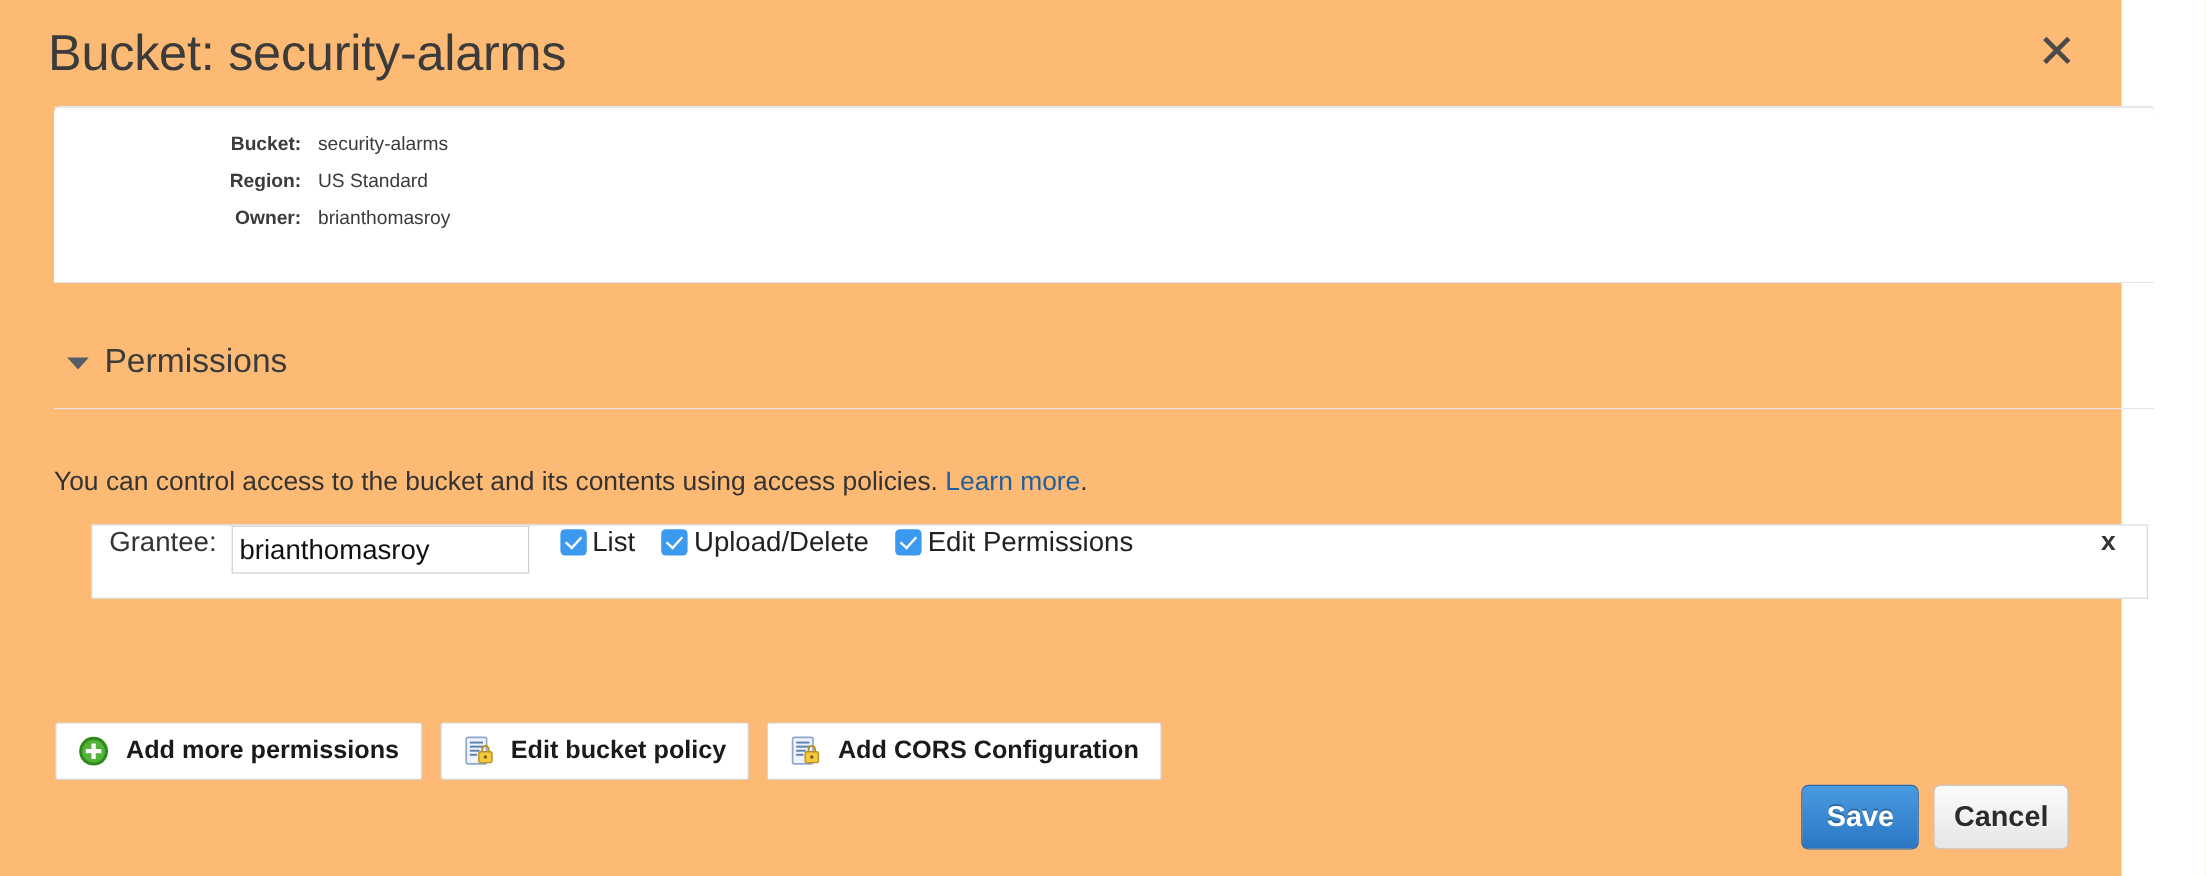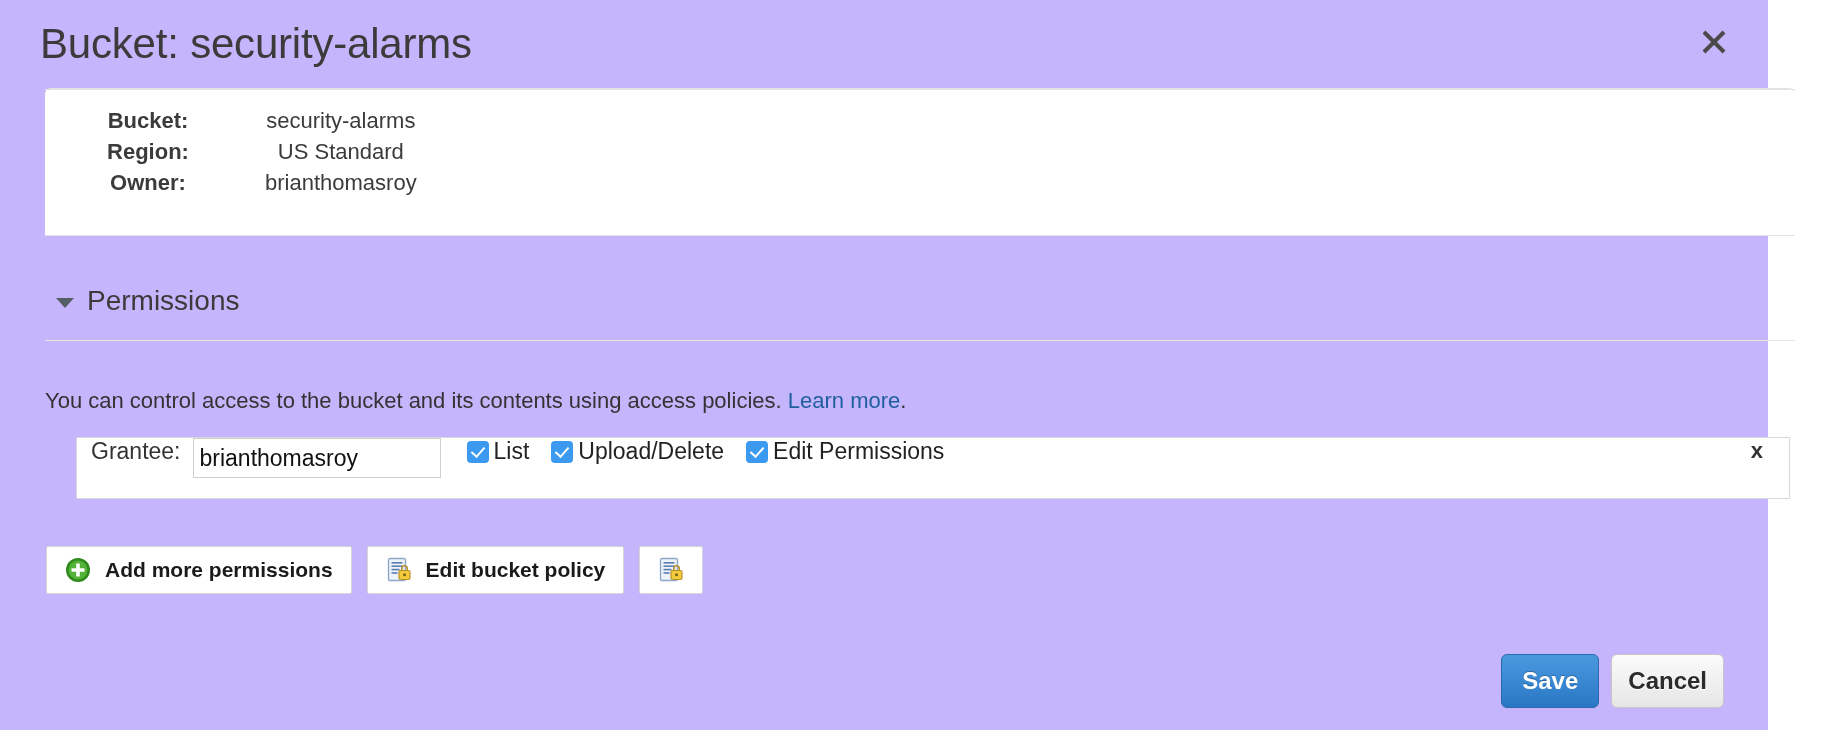--- a/index.html
+++ b/index.html
@@ -9,21 +9,21 @@
     background: #ffffff;
     font-family: "Liberation Sans", sans-serif;
     color: #333333;
     overflow: hidden;
   }
 
   .dialog {
     position: relative;
     width: 1768px;
     height: 730px;
-    background: #c4b5fd;
+    background: #fdba74;
   }
 
   
   .dlg-header {
     position: relative;
     height: 88px;
     padding: 0 40px;
     display: flex;
     align-items: center;
   }
@@ -64,26 +64,25 @@
     position: absolute;
     left: 0; right: 0; top: 0;
     height: 1px;
     background: #e3e3e3;
   }
   .meta-table {
     margin-top: 16px;
     border-collapse: collapse;
   }
   .meta-table td {
-    font-size: 22px;
+    font-size: 16px;
     line-height: 31px;
     padding: 0;
     vertical-align: top;
     white-space: nowrap;
-    text-align: center;
   }
   .meta-label {
     text-align: right;
     font-weight: bold;
     color: #3b3b3b;
     padding-right: 14px !important;
     width: 220px;
   }
   .meta-value {
     color: #3b3b3b;
@@ -204,21 +203,21 @@
     font-weight: bold;
     color: #333333;
     cursor: pointer;
     padding: 0 8px;
   }
 
   
   .action-row {
     position: absolute;
     left: 46px;
-    top: 546px;
+    top: 602px;
     display: flex;
     gap: 15px;
   }
   .action-btn {
     height: 48px;
     border: 1px solid #d5d5d5;
     background: #ffffff;
     display: flex;
     align-items: center;
     padding: 0 18px;
@@ -373,20 +372,21 @@
             <rect x="5.5" y="5" width="11" height="1.6"></rect>
             <rect x="5.5" y="8.4" width="11" height="1.6"></rect>
             <rect x="5.5" y="11.8" width="8" height="1.6"></rect>
             <rect x="5.5" y="15.2" width="6" height="1.6"></rect>
           </g>
           <rect x="13" y="13.5" width="11" height="9" rx="1.4" fill="#f4c93c" stroke="#b9912a" stroke-width="1.2"></rect>
           <path d="M15.8 13.6v-2.2a2.7 2.7 0 0 1 5.4 0v2.2" fill="none" stroke="#b9912a" stroke-width="1.6"></path>
           <circle cx="18.5" cy="17.8" r="1.5" fill="#7a5f16"></circle>
         </svg>
       </span>
+      <span class="label">Add CORS Configuration</span>
     </div>
 
   </div>
 
   <div class="footer">
     <div class="btn btn-primary">Save</div>
     <div class="btn btn-secondary">Cancel</div>
   </div>
 
 </div>

